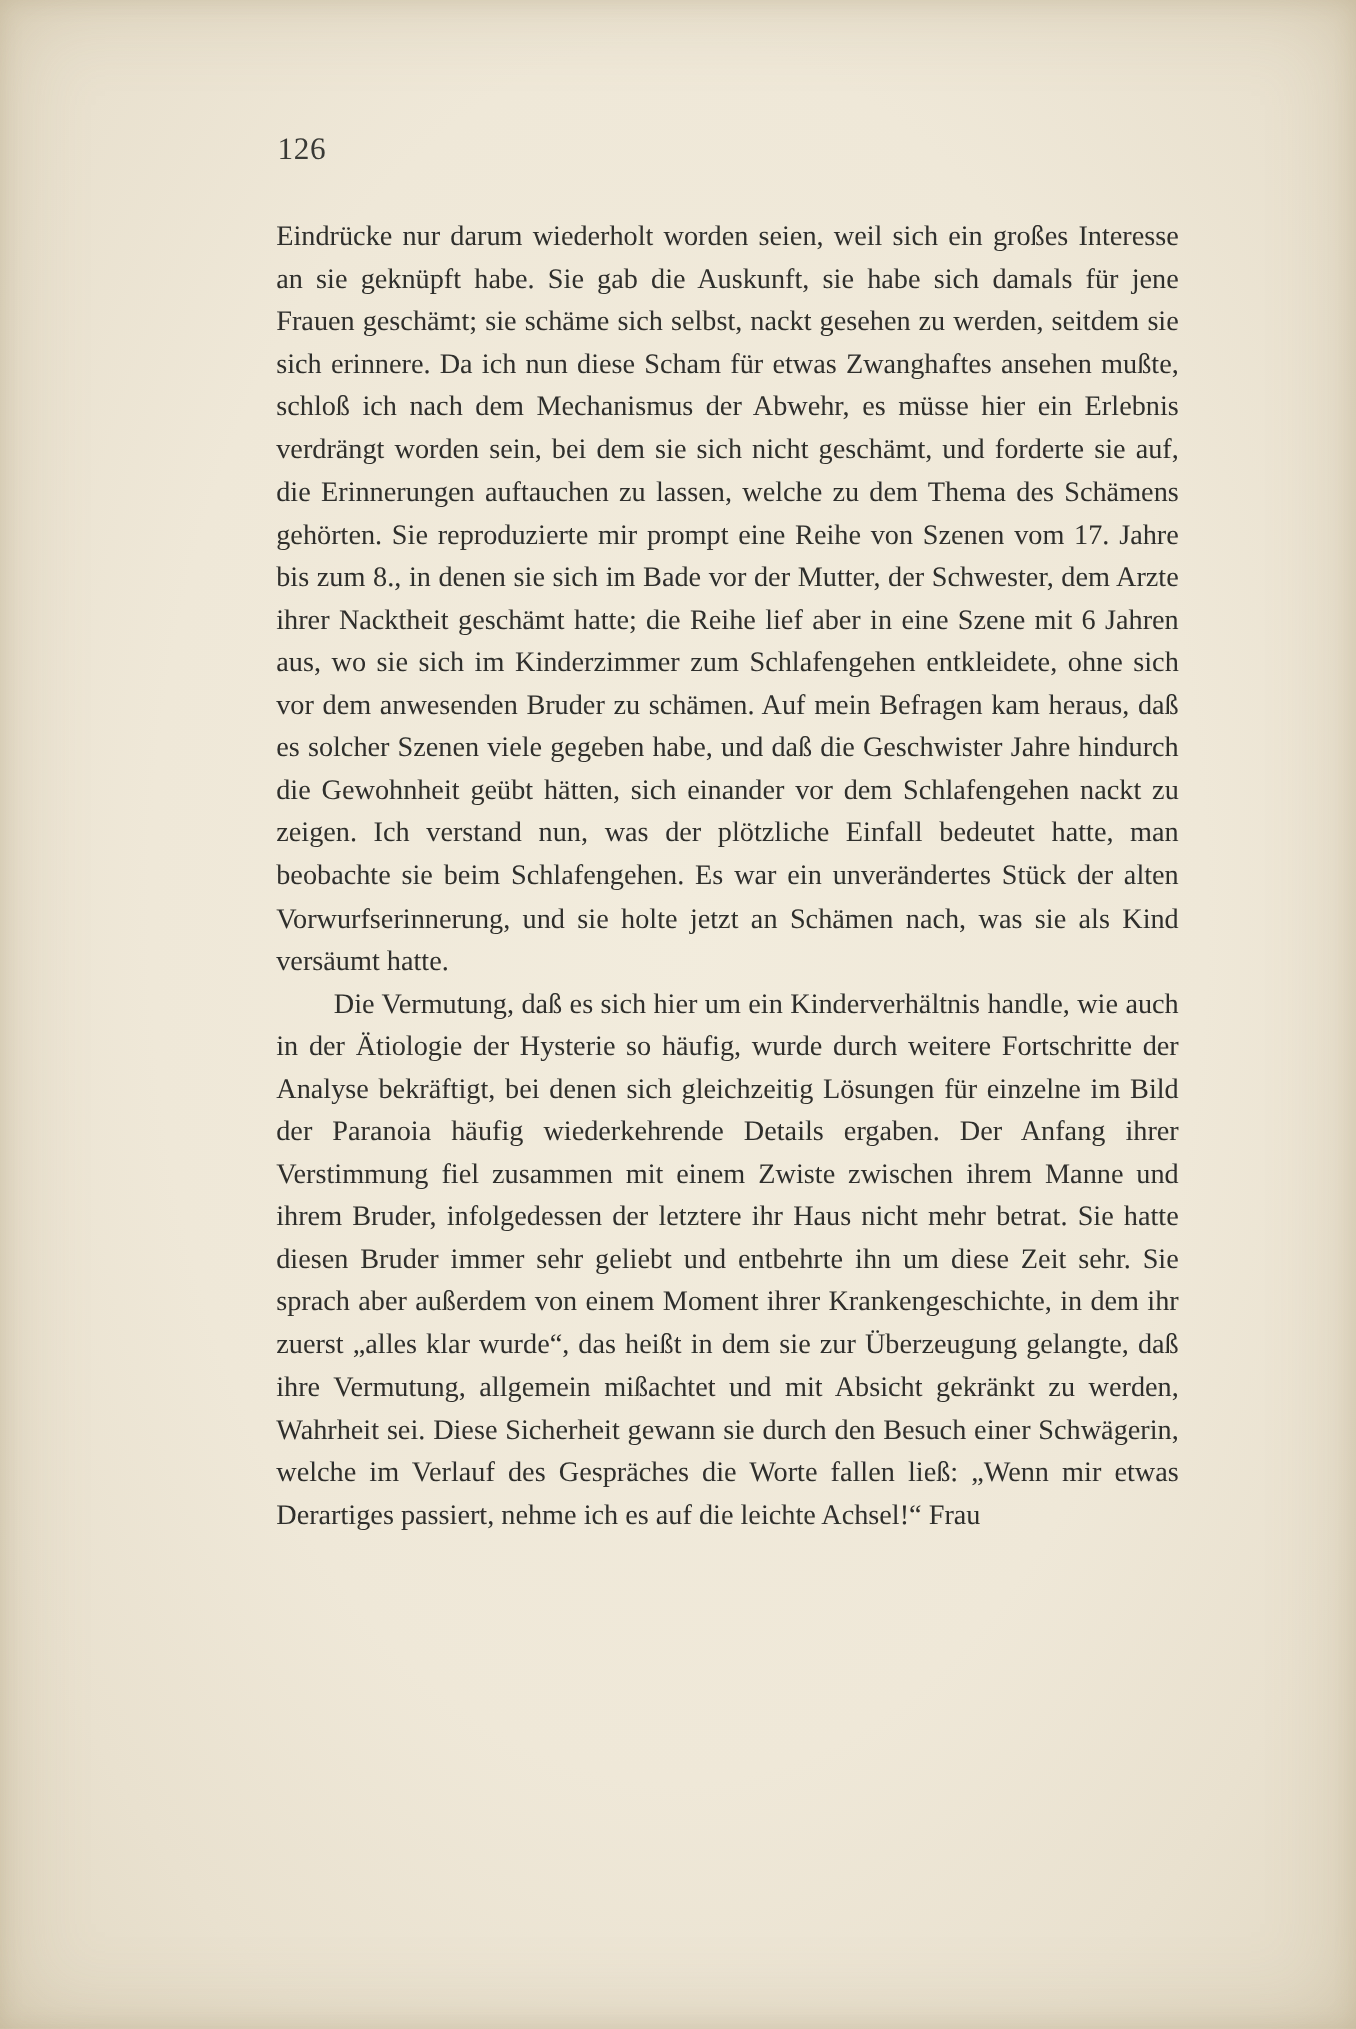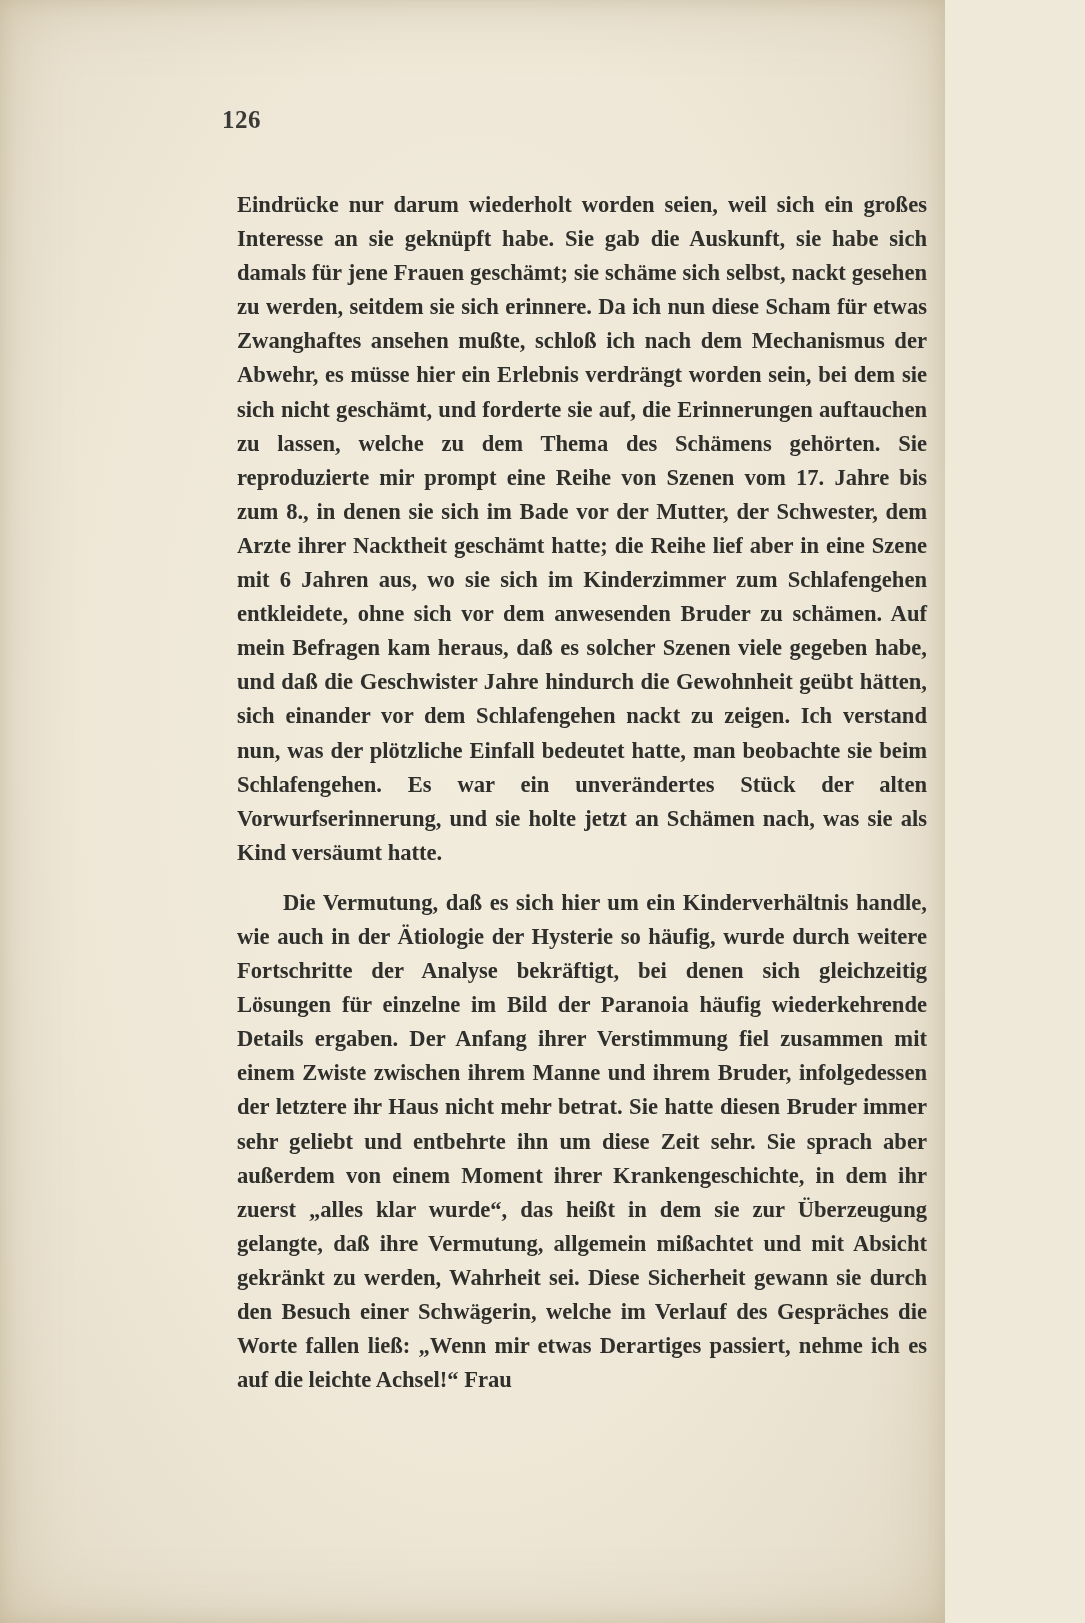--- a/index.html
+++ b/index.html
@@ -8,26 +8,25 @@
   }
   body {
     width: 1085px;
     height: 1623px;
     background: #efe9da;
     font-family: "Liberation Serif", serif;
     overflow: hidden;
   }
   .page {
     position: relative;
-    width: 945px;
+    width: 1085px;
     height: 1623px;
     box-sizing: border-box;
     background:
       radial-gradient(ellipse at 50% 45%, #f2ecdd 0%, #efe8d8 55%, #e9e1cf 80%, #e2d9c4 100%);
-    font-weight: bold;
   }
   
   .page:before {
     content: "";
     position: absolute;
     inset: 0;
     pointer-events: none;
     box-shadow: inset 0 0 70px rgba(160,140,100,0.30), inset 0 0 18px rgba(140,120,80,0.18);
   }
   .page-number {
@@ -43,21 +42,21 @@
     left: 221px;
     top: 172px;
     width: 722px;
     color: #2f2f2c;
     font-size: 22.6px;
     line-height: 34.1px;
     text-align: justify;
     text-justify: inter-word;
   }
   .textblock p {
-    margin: 16px;
+    margin: 0;
   }
   .textblock p.indent {
     text-indent: 46px;
   }
 </style>
 </head>
 <body>
 
 <div class="page">
 

